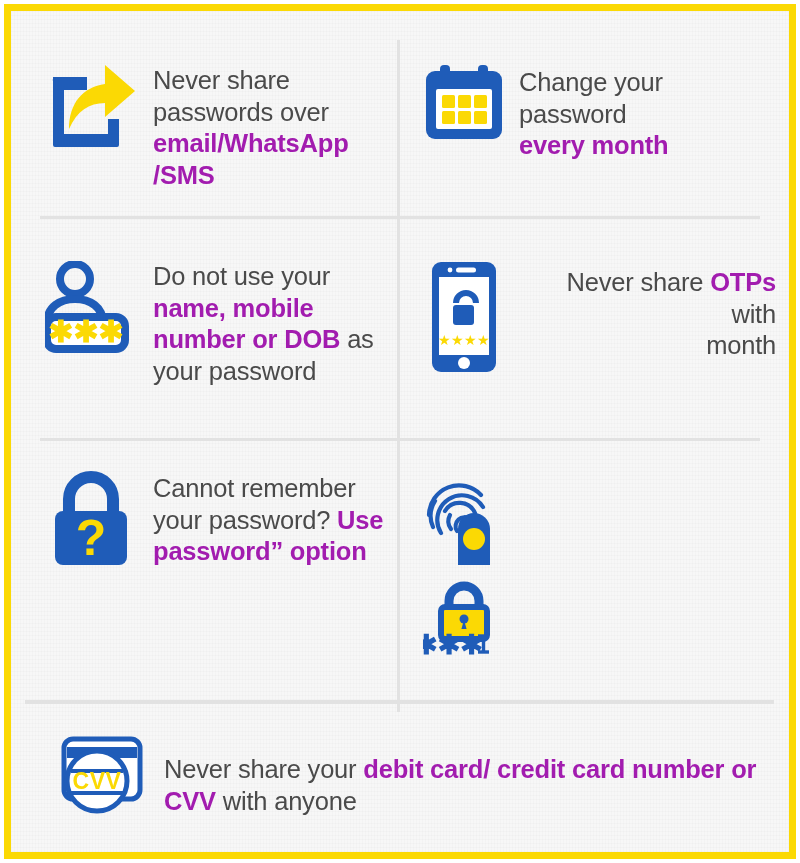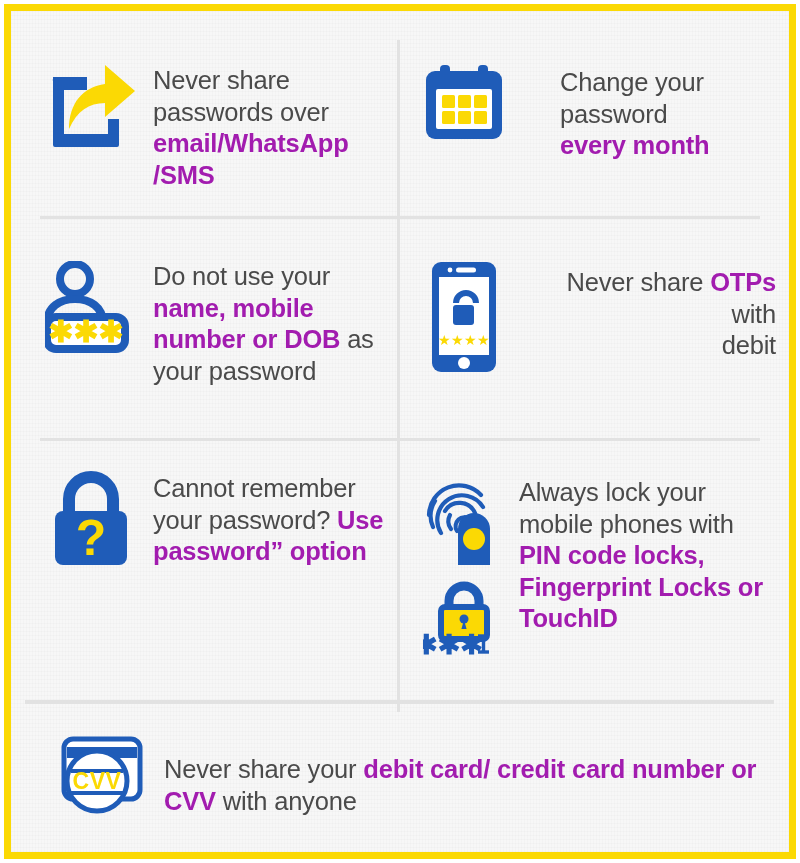--- a/index.html
+++ b/index.html
@@ -91,21 +91,21 @@
     font-weight: 400;
     letter-spacing: -0.2px;
   }
   .tip-text .hl {
     color: #a21caf;
     font-weight: 700;
   }
 
   
   #card-share     { left: 30px;  top: 52px;  width: 350px; }
-  #card-calendar  { left: 405px; top: 52px;  width: 360px; gap: 41px; }
+  #card-calendar  { left: 405px; top: 52px;  width: 360px; }
   #card-identity  { left: 30px;  top: 250px; width: 350px; }
   #card-otp       { left: 405px; top: 250px; width: 360px; }
   #card-forgot    { left: 30px;  top: 460px; width: 350px; }
   #card-devicelock{ left: 405px; top: 460px; width: 360px; }
   #card-cvv       { left: 40px;  top: 722px; width: 710px; }
 
   #card-share .icon-col     { width: 100px; }
   #card-calendar .icon-col  { width: 95px; }
   #card-identity .icon-col  { width: 100px; }
   #card-otp .icon-col       { width: 95px; }
@@ -215,21 +215,21 @@
             <circle cx="33" cy="102" r="6" fill="#ffffff"></circle>
             <path d="M25 42 a10 10 0 0 1 20 0" fill="none" stroke="#1f5cb8" stroke-width="6"></path>
             <rect x="22" y="44" width="21" height="20" rx="3" fill="#1f5cb8"></rect>
             <text x="33" y="84" font-family="'Liberation Sans',sans-serif" font-size="14" fill="#fbd904" text-anchor="middle" letter-spacing="0.5">★★★★</text>
           </svg>
         </span>
       </div>
       <div class="text-col">
         <div class="tip-text">
             <div><span>Never share </span><span class="hl">OTPs</span><span> with</span></div>
-            <div><span>debit</span></div>
+            <div><span>month</span></div>
           </div>
       </div>
     </div>
 
     <div class="card" id="card-forgot">
       <div class="icon-col">
         <span>
           <svg width="82" height="96" viewBox="0 0 82 96">
             <path d="M19 44 V28 a22 22 0 0 1 44 0 V44" fill="none" stroke="#1f5cb8" stroke-width="12"></path>
             <rect x="5" y="40" width="72" height="54" rx="8" fill="#1f5cb8"></rect>
@@ -272,29 +272,20 @@
             <path d="M41 39 l-2.6 9 h5.2 z" fill="#1f5cb8"></path>
             <text x="26" y="73" font-family="'Liberation Sans',sans-serif" font-size="27" font-weight="700" fill="#1f5cb8" text-anchor="middle">✱✱✱</text>
             <g stroke="#1f5cb8" stroke-width="3.4" fill="none">
               <path d="M55 55 h11"></path>
               <path d="M60.5 55 V71"></path>
               <path d="M55 71 h11"></path>
             </g>
           </svg>
         </span>
       </div>
-      <div class="text-col">
-        <div class="tip-text">
-            <div><span>Always lock your</span></div>
-            <div><span>mobile phones with</span></div>
-            <div><span class="hl">PIN code locks,</span></div>
-            <div><span class="hl">Fingerprint Locks or</span></div>
-            <div><span class="hl">TouchID</span></div>
-          </div>
-      </div>
     </div>
 
     <div class="card" id="card-cvv">
       <div class="icon-col">
         <span>
           <svg width="96" height="86" viewBox="0 0 96 86">
             <rect x="8" y="6" width="76" height="60" rx="9" fill="#ffffff" stroke="#1f5cb8" stroke-width="5"></rect>
             <rect x="11" y="14" width="70" height="11" fill="#1f5cb8"></rect>
             <circle cx="41" cy="48" r="30" fill="#ffffff" stroke="#1f5cb8" stroke-width="5"></circle>
             <path d="M15 38 h52" stroke="#1f5cb8" stroke-width="4"></path>

